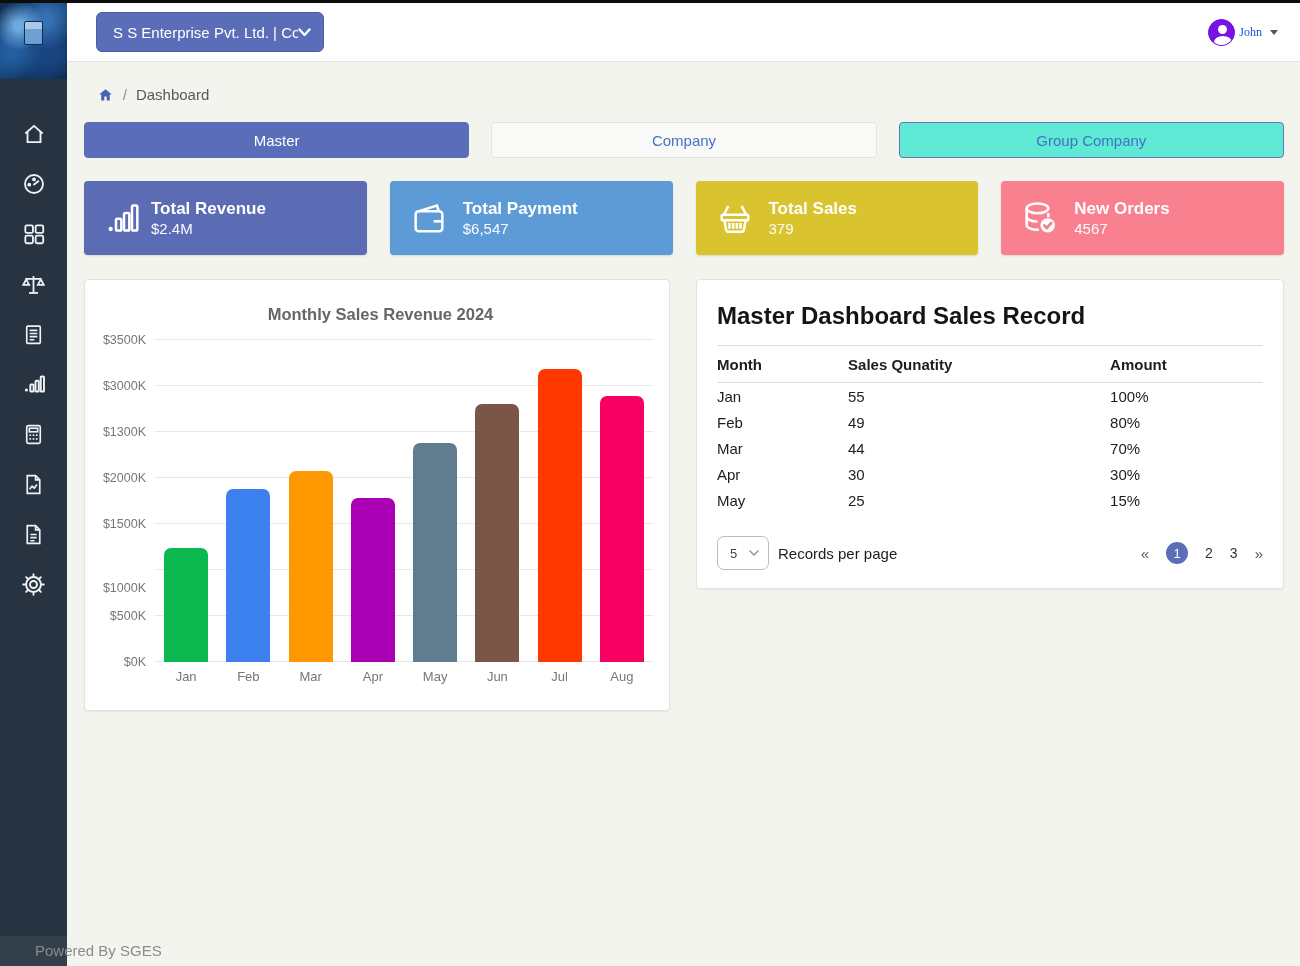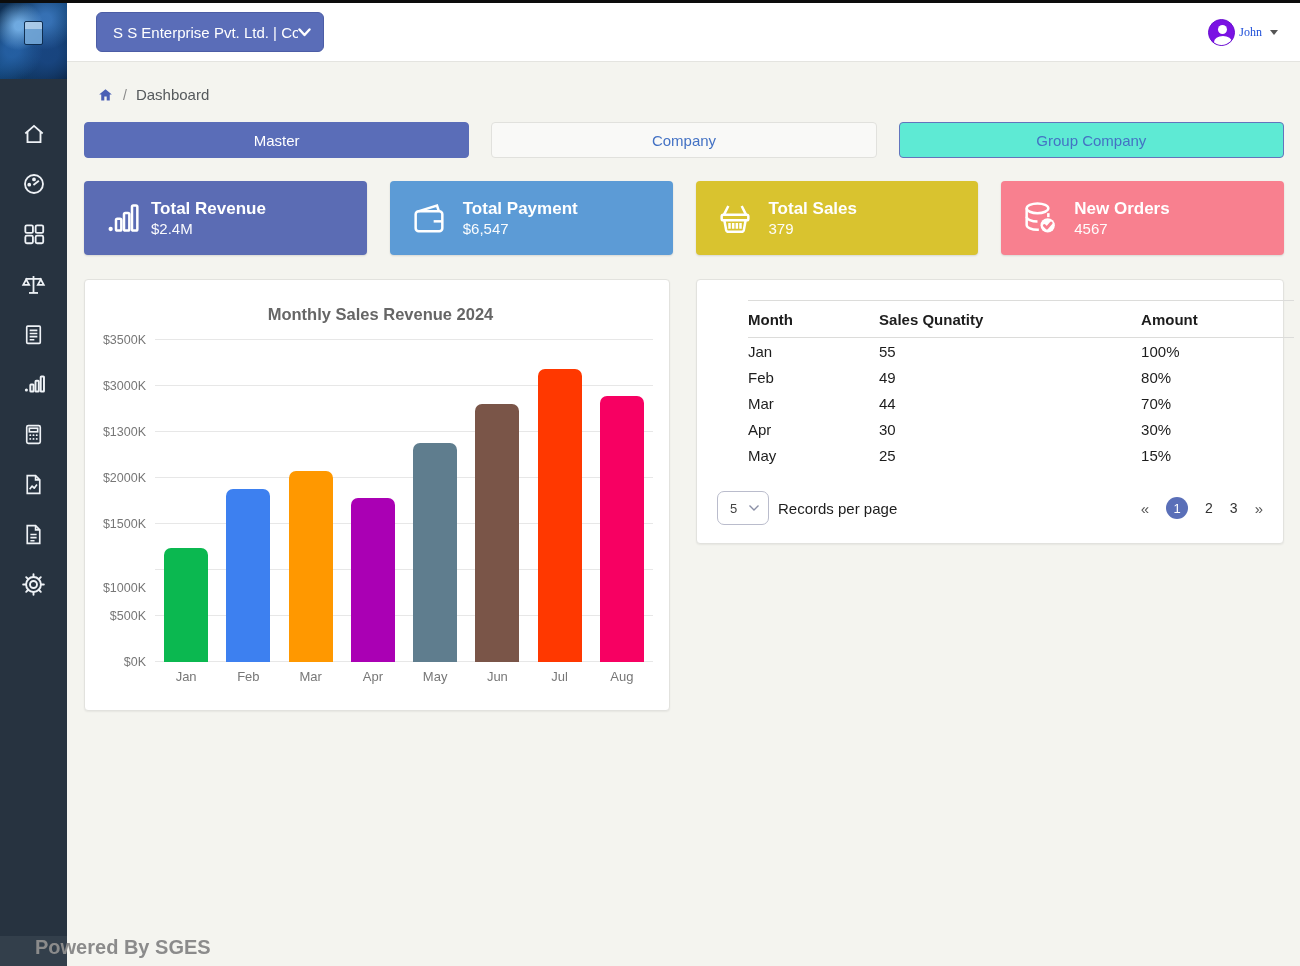--- a/index.html
+++ b/index.html
@@ -70,37 +70,37 @@
   .gridline { position:absolute; left:0; right:0; height:1px; background:#e7e7e7; }
   .ytick { position:absolute; right:calc(100% + 9px); font-size:12.5px; color:#777; white-space:nowrap; }
   .bars { position:absolute; inset:0; display:flex; align-items:flex-end; justify-content:space-around; }
   .bar { width:44px; border-radius:7px 7px 0 0; }
   .xlabels { display:flex; justify-content:space-around; margin:7px 16px 0 70px; }
   .xlabels span { width:44px; text-align:center; font-size:13px; color:#777; }
 
   
   .table-card { flex:1; padding:20px 20px 18px 20px; }
   .table-title { font-size:24px; font-weight:600; color:#141414; margin:2px 0 15px 0; }
-  table { width:100%; border-collapse:collapse;margin-left:31px; }
+  table { width:100%; border-collapse:collapse; }
   th { text-align:left; font-size:15px; color:#1d1d1d; padding:10px 0 9px 0; border-top:1px solid #dcdcda; border-bottom:1px solid #dcdcda; }
   td { font-size:15px; color:#1d1d1d; padding:4.5px 0; }
   .col-month { width:24%; } .col-qty { width:48%; } .col-amt { width:28%; }
 
   .pager-row { margin-top:23px; display:flex; align-items:center; }
   .records-select { width:52px; height:34px; background:#fff; border:1px solid #babccc; border-radius:7px;
     display:flex; align-items:center; padding:0 8px 0 12px; cursor:pointer; }
   .records-select .val { font-size:13px; color:#444; flex:1; }
   .records-label { margin-left:9px; font-size:15px; color:#1d1d1d; }
   .pager { margin-left:auto; display:flex; align-items:center; gap:17px; }
   .pg-arrow { color:#555; font-size:15px; cursor:pointer; }
   .pg-num { font-size:14px; color:#333; cursor:pointer; }
   .pg-num.active { width:22px; height:22px; border-radius:50%; background:#5a6fb8; color:#fff; font-size:13px;
     display:flex; align-items:center; justify-content:center; }
 
-  .footer-text { position:absolute; left:35px; bottom:7px; font-size:20px; font-weight:bold; color:#8b8b8b; z-index:55; }
+  .footer-text { position:absolute; left:35px; bottom:7px; font-size:15px; font-weight:normal; color:#8b8b8b; z-index:55; }
 </style>
 </head>
 <body>
 
 <div class="top-strip"></div>
 <div class="logo"></div>
 
 <div class="topbar">
   <div class="company-select">
     <span class="label">S S Enterprise Pvt. Ltd. | Cor</span>
@@ -308,20 +308,21 @@
           <span>Mar</span>
           <span>Apr</span>
           <span>May</span>
           <span>Jun</span>
           <span>Jul</span>
           <span>Aug</span>
         </div>
     </div>
 
     <div class="panel table-card">
+      <div class="table-title">Master Dashboard Sales Record</div>
       <table>
         <thead>
             <tr>
               <th class="col-month">Month</th>
               <th class="col-qty">Sales Qunatity</th>
               <th class="col-amt">Amount</th>
             </tr>
           </thead>
         <tbody>
             <tr>

